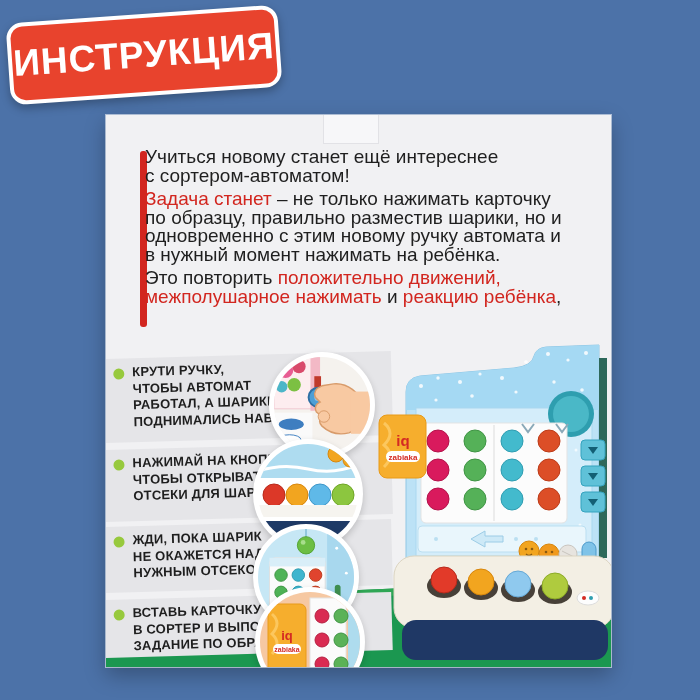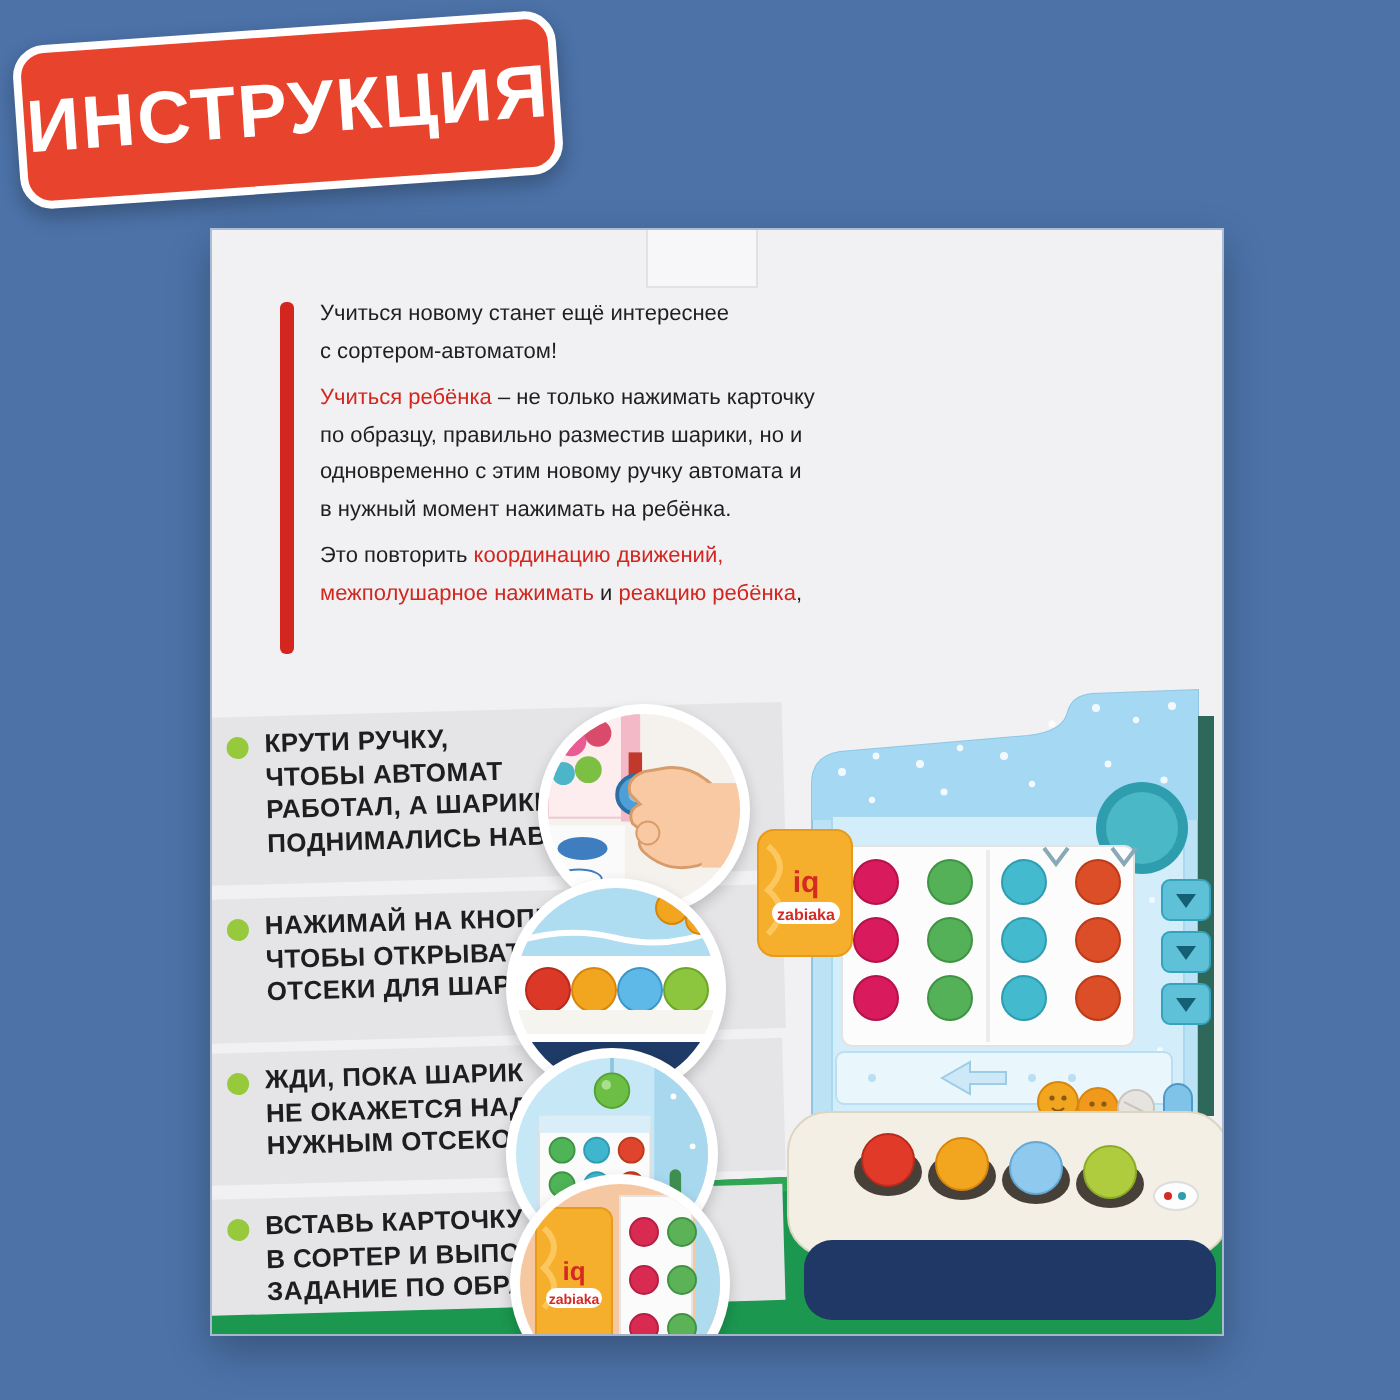--- a/index.html
+++ b/index.html
@@ -16,21 +16,21 @@
 
   
   .card{position:absolute;left:106px;top:115px;width:505px;height:552px;
         background:#F1F1F3;overflow:hidden;
         box-shadow:0 0 0 1px rgba(255,255,255,.55),0 8px 20px rgba(0,0,0,.28);}
   .tab{position:absolute;left:217px;top:0;width:54px;height:28px;background:#F7F7F9;
        border:1px solid #E2E2E6;border-top:none;z-index:2;}
 
   .redbar{position:absolute;left:34px;top:36px;width:7px;height:176px;
           background:var(--c-accent_red,#D6231E);border-radius:3px;z-index:3;}
-  .intro{position:absolute;left:54px;top:33px;width:440px;font-size:11px;
+  .intro{position:absolute;left:39px;top:33px;width:440px;font-size:19px;
          line-height:18.5px;color:#1F1F1F;z-index:3;}
   .intro p{margin:0 0 5px 0;}
   .ln{display:block;white-space:nowrap;}
   .red{color:var(--c-accent_red,#D2261F);}
 
   
   .band{position:absolute;left:-6px;width:292px;background:#E5E5E8;
         transform:rotate(-1.6deg);z-index:2;}
   .b1{top:240px;height:84px;}
   .b2{top:331px;height:72px;}
@@ -74,27 +74,27 @@
     </svg>
 
     <div class="redbar"></div>
 
     <div class="intro">
       <p>
         <span class="ln">Учиться новому станет ещё интереснее</span>
         <span class="ln">с сортером-автоматом!</span>
       </p>
       <p>
-        <span class="ln"><span class="red">Учиться ребёнка</span><span> – не только нажимать карточку</span></span>
+        <span class="ln"><span class="red">Задача станет</span><span> – не только нажимать карточку</span></span>
         <span class="ln">по образцу, правильно разместив шарики, но и</span>
         <span class="ln">одновременно с этим новому ручку автомата и</span>
         <span class="ln">в нужный момент нажимать на ребёнка.</span>
       </p>
       <p>
-        <span class="ln"><span>Это повторить </span><span class="red">координацию движений,</span></span>
+        <span class="ln"><span>Это повторить </span><span class="red">положительно движений,</span></span>
         <span class="ln"><span class="red">межполушарное нажимать</span><span> и </span><span class="red">реакцию ребёнка</span><span>,</span></span>
       </p>
     </div>
 
     <div class="band b1">
       <span class="dot"></span>
       <div class="blines">
         <span class="bl">КРУТИ РУЧКУ,</span>
         <span class="bl">ЧТОБЫ АВТОМАТ</span>
         <span class="bl">РАБОТАЛ, А ШАРИКИ</span>

